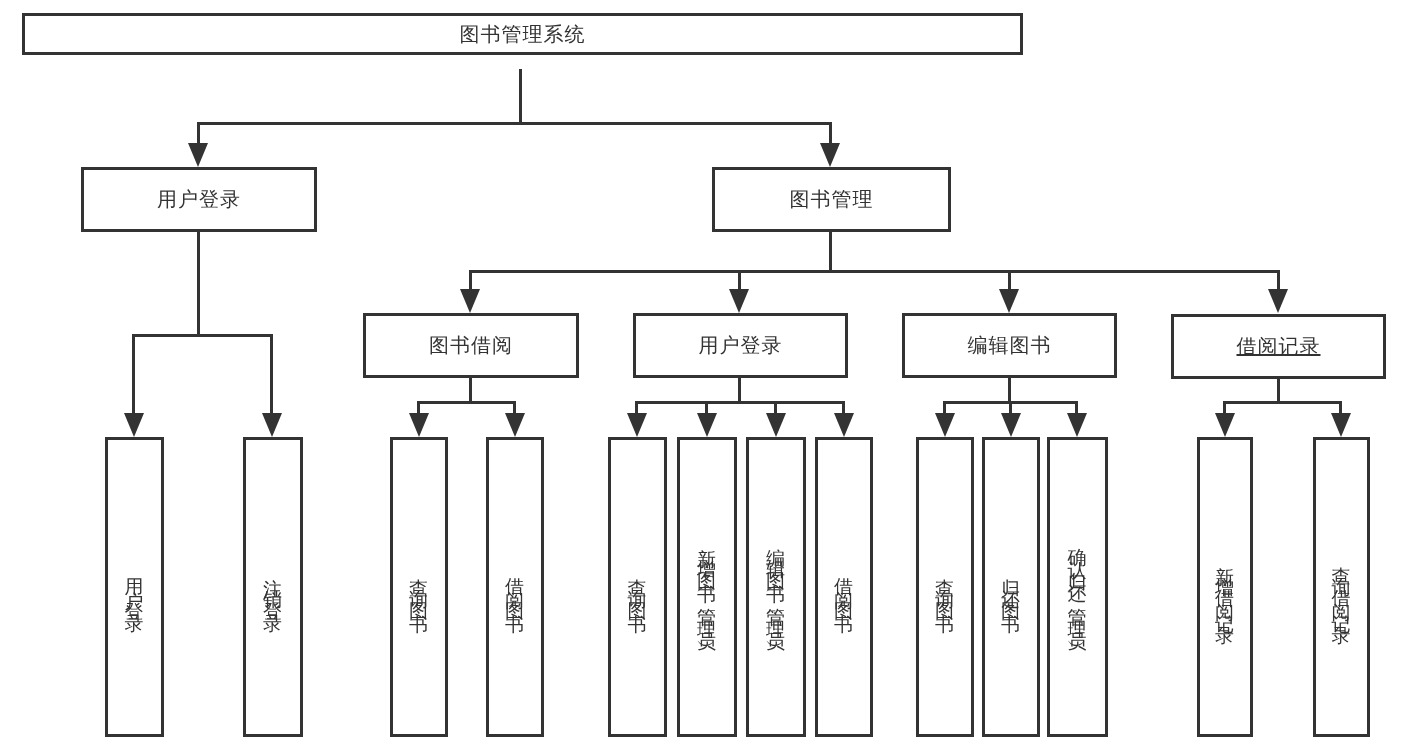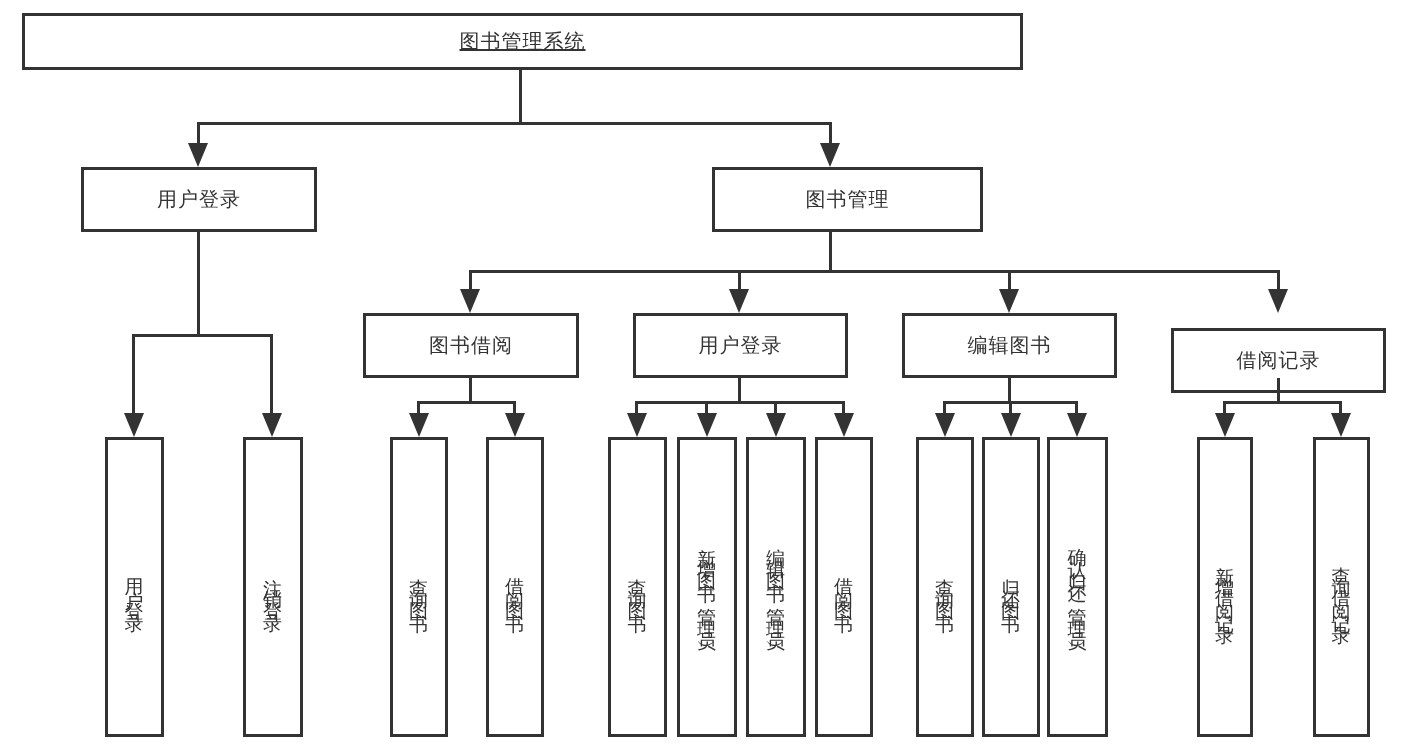--- a/index.html
+++ b/index.html
@@ -29,31 +29,31 @@
     position:absolute;top:719px;right:10px;
     font-size:21px;letter-spacing:1px;white-space:nowrap;
     color:#d8b0b4;opacity:0.9;z-index:5;
   }
 </style>
 </head>
 <body>
 
 <div id="canvas">
 
-  <div class="box hbox" style="left:22px;top:13px;width:1001px;height:57px;text-decoration:underline;">图书管理系统</div>
+  <div class="box hbox" style="left:22px;top:13px;width:1001px;height:42px;">图书管理系统</div>
 
   <div class="vl" style="left:519px;top:69px;height:54px;"></div>
   <div class="hl" style="left:197px;top:122px;width:634px;"></div>
   <div class="vl" style="left:197px;top:122px;height:23px;"></div>
   <div class="arrow" style="left:188px;top:143px;"></div>
   <div class="vl" style="left:829px;top:122px;height:23px;"></div>
   <div class="arrow" style="left:820px;top:143px;"></div>
 
   <div class="box hbox" style="left:81px;top:167px;width:236px;height:65px;">用户登录</div>
-  <div class="box hbox" style="left:712px;top:167px;width:271px;height:65px;">图书管理</div>
+  <div class="box hbox" style="left:712px;top:167px;width:239px;height:65px;">图书管理</div>
 
   <div class="vl" style="left:197px;top:232px;height:105px;"></div>
   <div class="hl" style="left:132px;top:334px;width:141px;"></div>
   <div class="vl" style="left:132px;top:334px;height:80px;"></div>
   <div class="arrow" style="left:124px;top:413px;"></div>
   <div class="vl" style="left:270px;top:334px;height:80px;"></div>
   <div class="arrow" style="left:262px;top:413px;"></div>
 
   <div class="vl" style="left:829px;top:232px;height:41px;"></div>
   <div class="hl" style="left:469px;top:270px;width:811px;"></div>
@@ -62,21 +62,21 @@
   <div class="vl" style="left:738px;top:270px;height:22px;"></div>
   <div class="arrow" style="left:729px;top:289px;"></div>
   <div class="vl" style="left:1008px;top:270px;height:22px;"></div>
   <div class="arrow" style="left:999px;top:289px;"></div>
   <div class="vl" style="left:1277px;top:270px;height:22px;"></div>
   <div class="arrow" style="left:1268px;top:289px;"></div>
 
   <div class="box hbox" style="left:363px;top:313px;width:216px;height:65px;">图书借阅</div>
   <div class="box hbox" style="left:633px;top:313px;width:215px;height:65px;">用户登录</div>
   <div class="box hbox" style="left:902px;top:313px;width:215px;height:65px;">编辑图书</div>
-  <div class="box hbox" style="left:1171px;top:328px;width:215px;height:65px;">借阅记录</div>
+  <div class="box hbox" style="left:1171px;top:314px;width:215px;height:65px;text-decoration:underline;">借阅记录</div>
 
   <div class="vl" style="left:469px;top:378px;height:26px;"></div>
   <div class="hl" style="left:417px;top:401px;width:99px;"></div>
   <div class="vl" style="left:417px;top:401px;height:14px;"></div>
   <div class="arrow" style="left:409px;top:413px;"></div>
   <div class="vl" style="left:513px;top:401px;height:14px;"></div>
   <div class="arrow" style="left:505px;top:413px;"></div>
 
   <div class="vl" style="left:738px;top:378px;height:26px;"></div>
   <div class="hl" style="left:636px;top:401px;width:209px;"></div>

